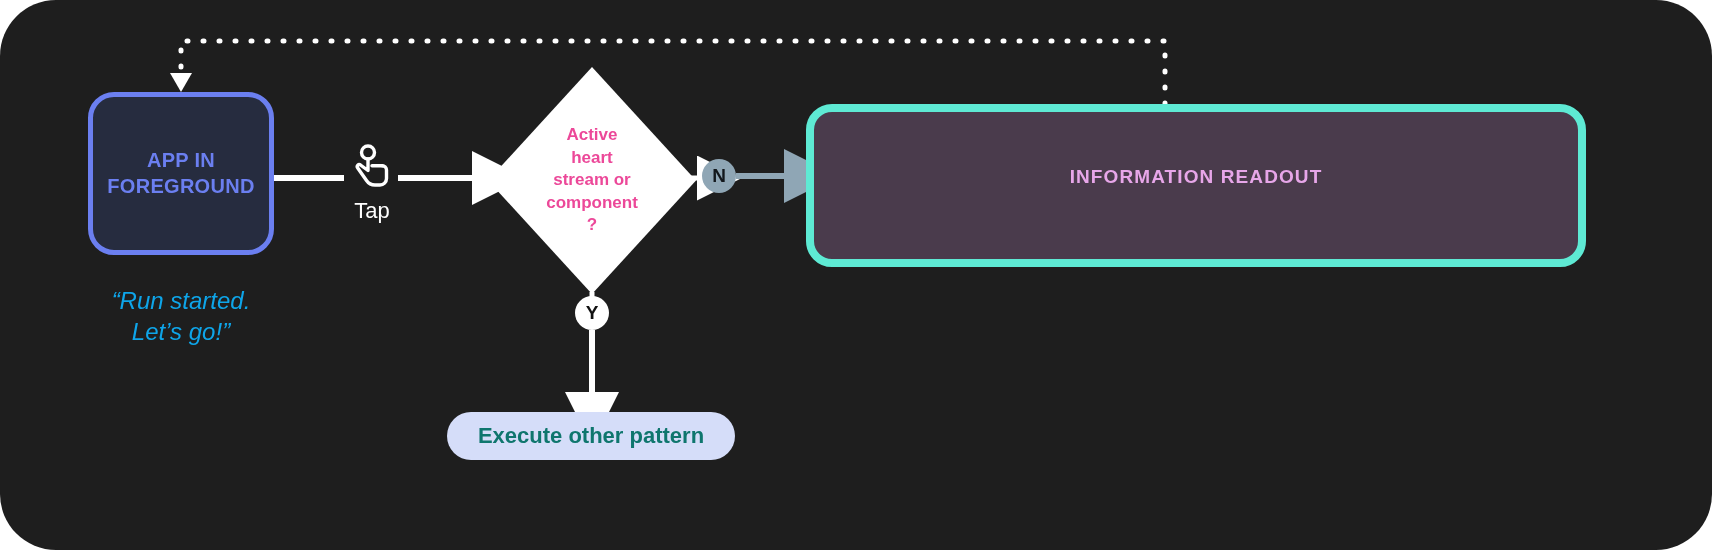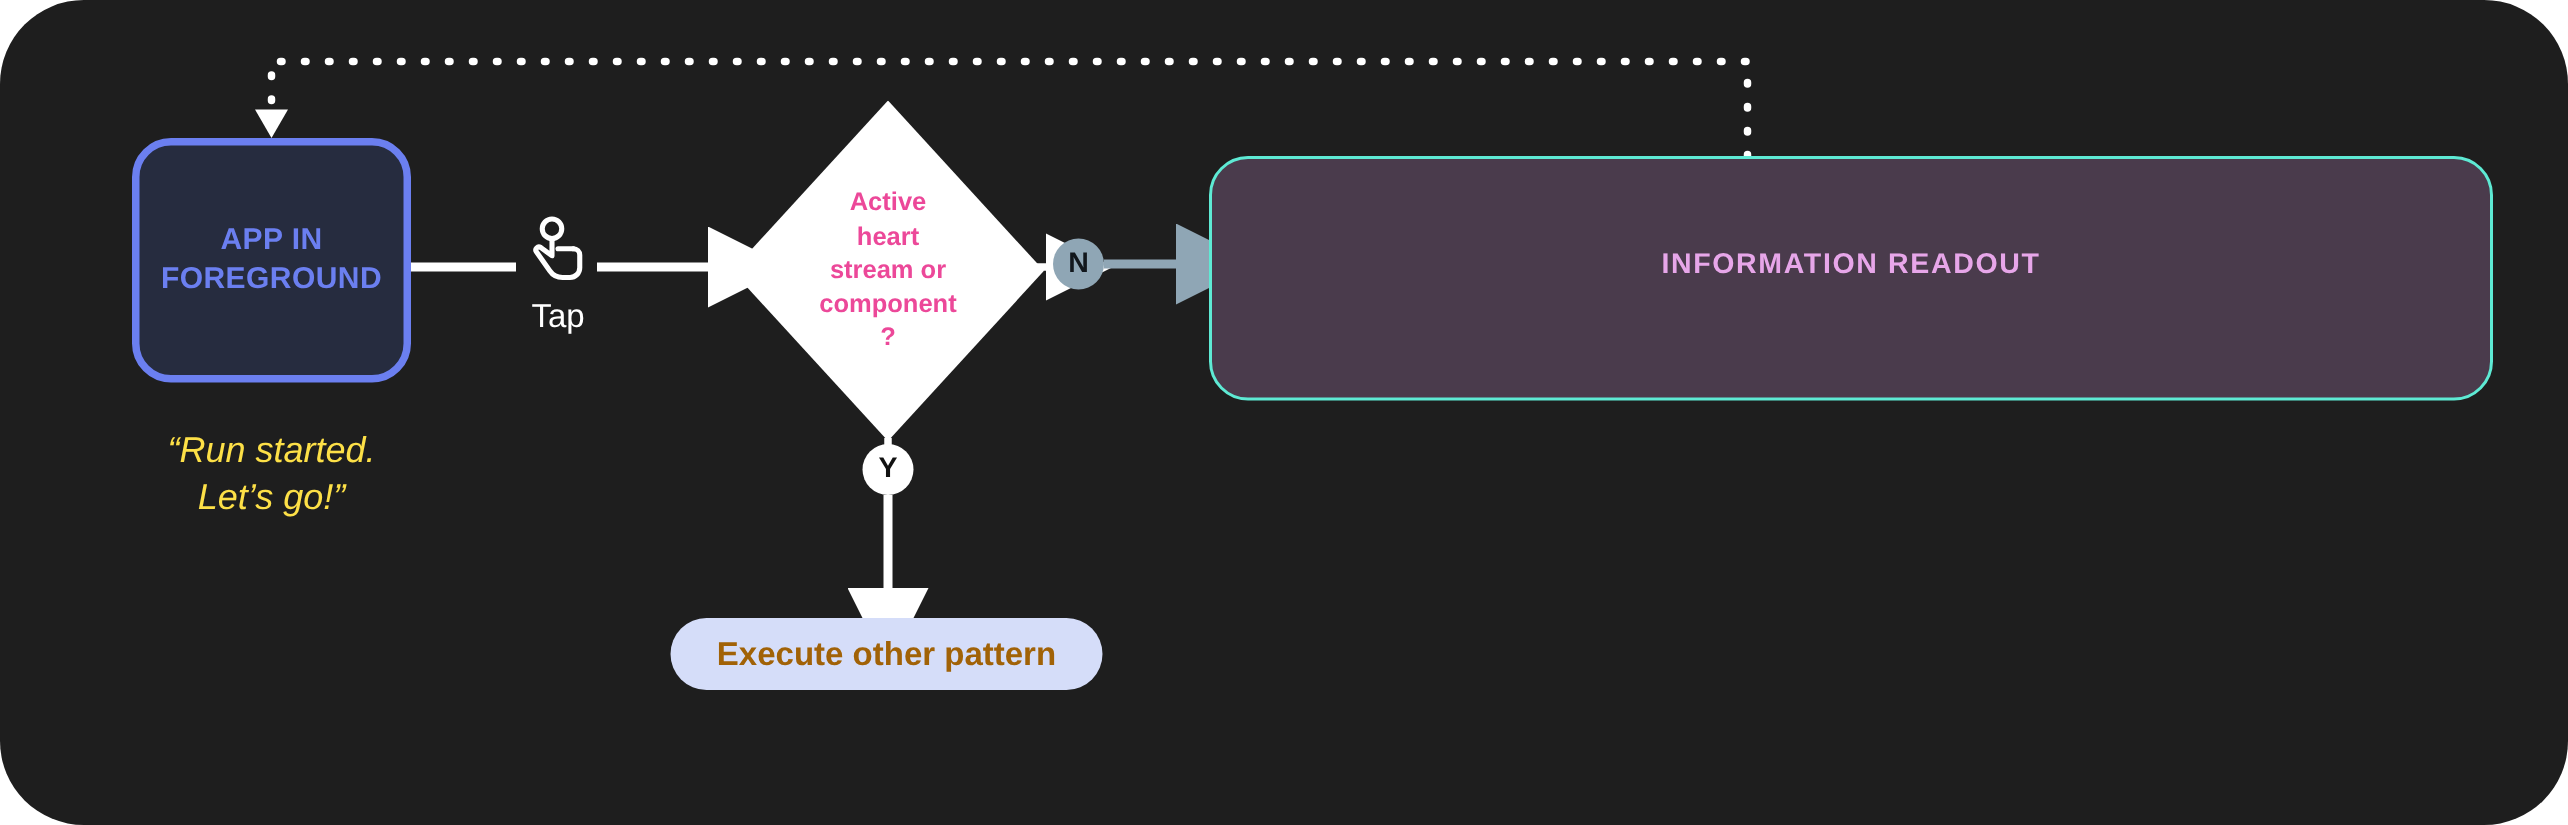--- a/index.html
+++ b/index.html
@@ -55,21 +55,21 @@
     text-align: center;
     letter-spacing: 0.3px;
   }
 
   #app-quote {
     position: absolute;
     left: 60px;
     top: 285px;
     width: 242px;
     text-align: center;
-    color: #fde047;
+    color: #0ea5e9;
     font-size: 24px;
     font-style: italic;
     line-height: 1.3;
   }
 
   
   #tap-group {
     position: absolute;
     left: 332px;
     top: 142px;
@@ -145,25 +145,25 @@
     top: 296px;
     background: #ffffff;
     color: #111111;
   }
 
   
   #readout-panel {
     position: absolute;
     left: 806px;
     top: 104px;
-    width: 856px;
+    width: 780px;
     height: 163px;
     box-sizing: border-box;
     background: #4a3b4c;
-    border: 2px solid #5eead4;
+    border: 8px solid #5eead4;
     border-radius: 26px;
     display: flex;
     flex-direction: column;
     align-items: center;
     justify-content: center;
   }
   #readout-title {
     color: #e7a6e9;
     font-size: 19px;
     font-weight: bold;
@@ -186,21 +186,21 @@
     left: 447px;
     top: 412px;
     width: 288px;
     height: 48px;
     box-sizing: border-box;
     background: #d5ddf9;
     border-radius: 24px;
     display: flex;
     align-items: center;
     justify-content: center;
-    color: #a16207;
+    color: #0f766e;
     font-size: 22px;
     font-weight: bold;
   }
 </style>
 </head>
 <body>
 
 <div id="canvas">
 
   <svg class="svg-layer" viewBox="0 0 1712 550" xmlns="http://www.w3.org/2000/svg">

